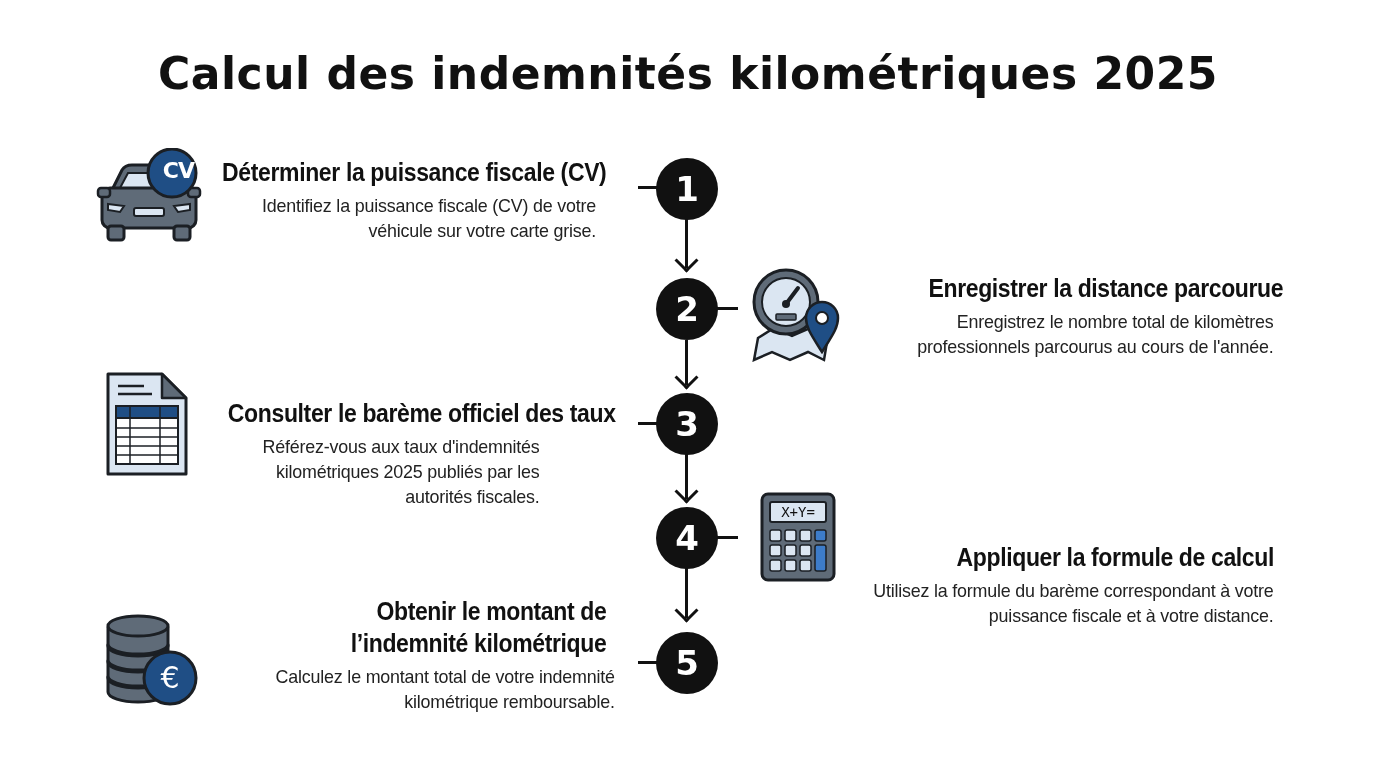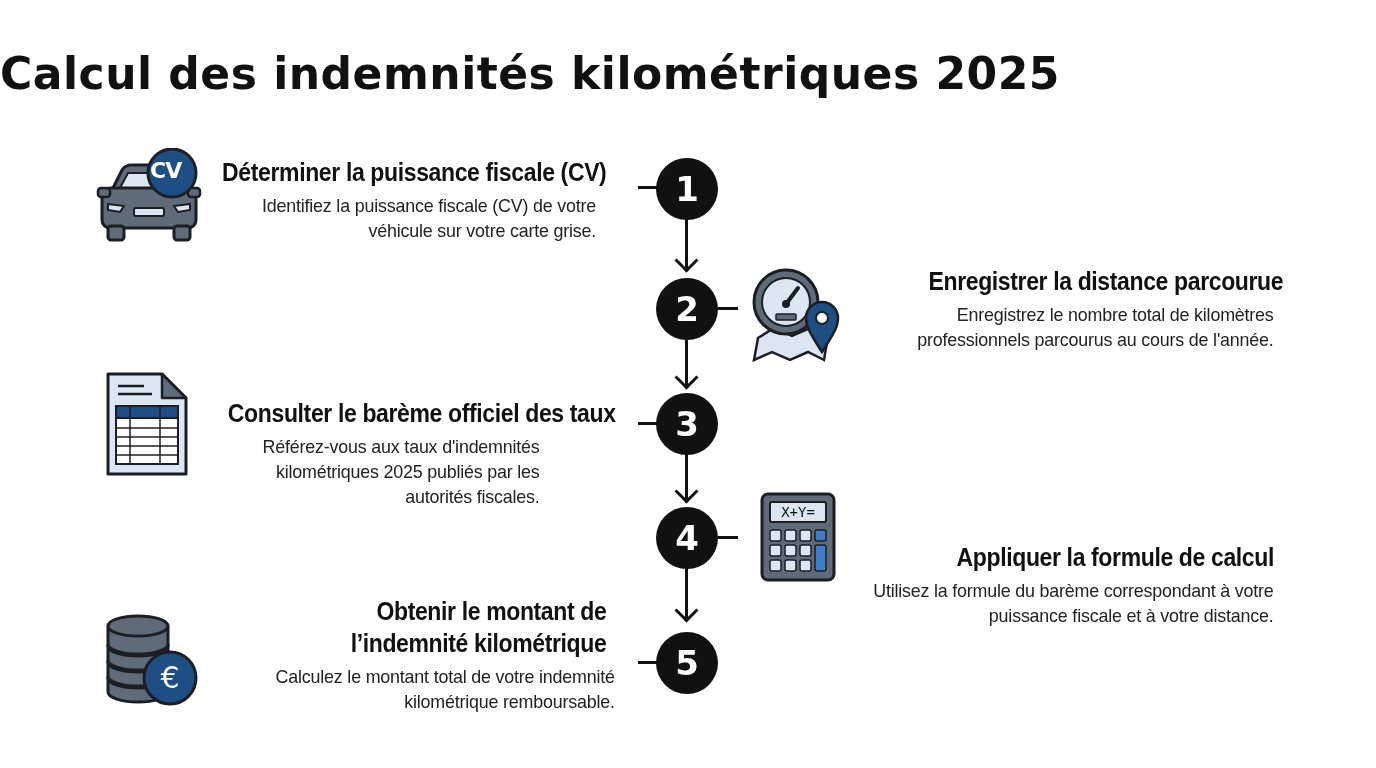--- a/index.html
+++ b/index.html
@@ -1,18 +1,18 @@
 <!DOCTYPE html>
 <html><head>
 <meta charset="utf-8">
 <style>
   html, body { margin:0; padding:0; }
   body { width:1376px; height:768px; background:#ffffff; position:relative; overflow:hidden;
          font-family:"Liberation Sans", "DejaVu Sans", sans-serif; color:#111; }
-  .title { position:absolute; left:0; top:48px; width:1376px; 
+  .title { position:absolute; left:0; top:48px; width:1376px; text-align:center;
            font-family:"DejaVu Sans", sans-serif; font-weight:bold; font-size:44px; letter-spacing:0.5px; color:#111; }
   .spine { position:absolute; left:685px; width:3px; background:#111; }
   .arrowhead { position:absolute; width:14px; height:14px; border-right:3px solid #111; border-bottom:3px solid #111;
                transform:rotate(45deg); }
   .num { position:absolute; width:62px; height:62px; border-radius:50%; background:#111; color:#fff;
          font-family:"DejaVu Sans", sans-serif; font-weight:bold; font-size:34px; display:flex;
          align-items:center; justify-content:center; }
   .tick { position:absolute; height:3px; width:22px; background:#111; }
   .step { position:absolute;text-align:right; }
   .step h3 { margin:0; font-family:"Liberation Sans", sans-serif; font-weight:bold; font-size:25px; line-height:30px;
@@ -55,40 +55,40 @@
     <rect x="6" y="40" width="94" height="40" rx="8" fill="#5f6b78" stroke="#1b1f24" stroke-width="3"></rect>
     <rect x="2" y="40" width="12" height="9" rx="3" fill="#5f6b78" stroke="#1b1f24" stroke-width="2.5"></rect>
     <rect x="92" y="40" width="12" height="9" rx="3" fill="#5f6b78" stroke="#1b1f24" stroke-width="2.5"></rect>
     <path d="M12 56 L28 58 L24 64 L12 62 Z" fill="#dbe6f2" stroke="#1b1f24" stroke-width="2"></path>
     <path d="M94 56 L78 58 L82 64 L94 62 Z" fill="#dbe6f2" stroke="#1b1f24" stroke-width="2"></path>
     <rect x="38" y="60" width="30" height="8" rx="2" fill="#dbe6f2" stroke="#1b1f24" stroke-width="2"></rect>
     <rect x="12" y="78" width="16" height="14" rx="3" fill="#5f6b78" stroke="#1b1f24" stroke-width="3"></rect>
     <rect x="78" y="78" width="16" height="14" rx="3" fill="#5f6b78" stroke="#1b1f24" stroke-width="3"></rect>
     <circle cx="76" cy="25" r="24" fill="#1f4e85" stroke="#1b1f24" stroke-width="3"></circle>
   </svg>
-  <span style="position:absolute;left:54px;top:10px;width:44px;text-align:left;color:#fff;font-family:'DejaVu Sans',sans-serif;font-weight:bold;font-size:22px;letter-spacing:-1px;">CV</span>
+  <span style="position:absolute;left:54px;top:10px;width:44px;text-align:right;color:#fff;font-family:'DejaVu Sans',sans-serif;font-weight:bold;font-size:22px;letter-spacing:-1px;">CV</span>
 </div>
 <div class="step" style="left:220px;top:157px;width:420px;">
   <h3>Déterminer la puissance fiscale (CV)</h3>
   <p style="width:400px;">Identifiez la puissance fiscale (CV) de votre véhicule sur votre carte grise.</p>
 </div>
 
 <div class="icon" style="left:752px;top:266px;width:92px;height:96px;">
   <svg width="92" height="96" viewBox="0 0 92 96">
     <path d="M6 72 L22 62 L40 70 L58 62 L76 70 L72 94 L56 86 L38 94 L20 86 L2 94 Z" fill="#dbe6f2" stroke="#1b1f24" stroke-width="2.5"></path>
     <circle cx="34" cy="36" r="32" fill="#5f6b78" stroke="#1b1f24" stroke-width="3"></circle>
     <circle cx="34" cy="36" r="24" fill="#dbe6f2" stroke="#1b1f24" stroke-width="2"></circle>
     <path d="M34 38 L46 22" stroke="#1b1f24" stroke-width="4" stroke-linecap="round"></path>
     <circle cx="34" cy="38" r="4" fill="#1b1f24"></circle>
     <rect x="24" y="48" width="20" height="6" rx="1" fill="#5f6b78" stroke="#1b1f24" stroke-width="1.5"></rect>
     <path d="M70 86 C60 70 54 62 54 52 A16 16 0 0 1 86 52 C86 62 80 70 70 86 Z" fill="#1f4e85" stroke="#1b1f24" stroke-width="2.5"></path>
     <circle cx="70" cy="52" r="6" fill="#ffffff" stroke="#1b1f24" stroke-width="2"></circle>
   </svg>
 </div>
-<div class="step" style="left:860px;top:266px;width:460px;">
+<div class="step" style="left:860px;top:273px;width:460px;">
   <h3>Enregistrer la distance parcourue</h3>
   <p style="width:440px;">Enregistrez le nombre total de kilomètres professionnels parcourus au cours de l'année.</p>
 </div>
 
 <div class="icon" style="left:104px;top:370px;width:86px;height:108px;">
   <svg width="86" height="108" viewBox="0 0 86 108">
     <path d="M4 4 L58 4 L82 28 L82 104 L4 104 Z" fill="#dbe6f2" stroke="#1b1f24" stroke-width="3" stroke-linejoin="round"></path>
     <path d="M58 4 L58 28 L82 28 Z" fill="#5f6b78" stroke="#1b1f24" stroke-width="2.5" stroke-linejoin="round"></path>
     <line x1="14" y1="16" x2="40" y2="16" stroke="#1b1f24" stroke-width="2.5"></line>
     <line x1="14" y1="24" x2="48" y2="24" stroke="#1b1f24" stroke-width="2.5"></line>

